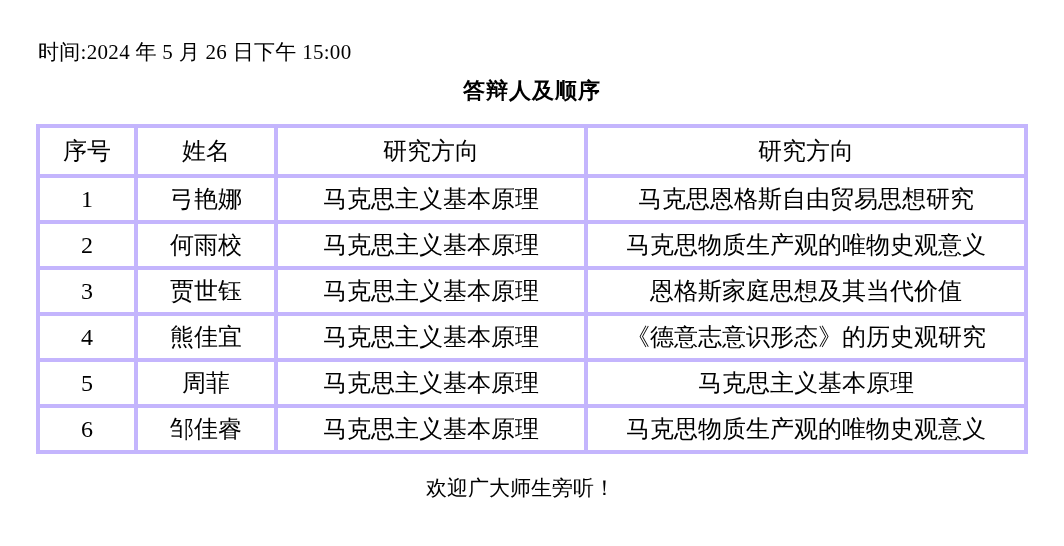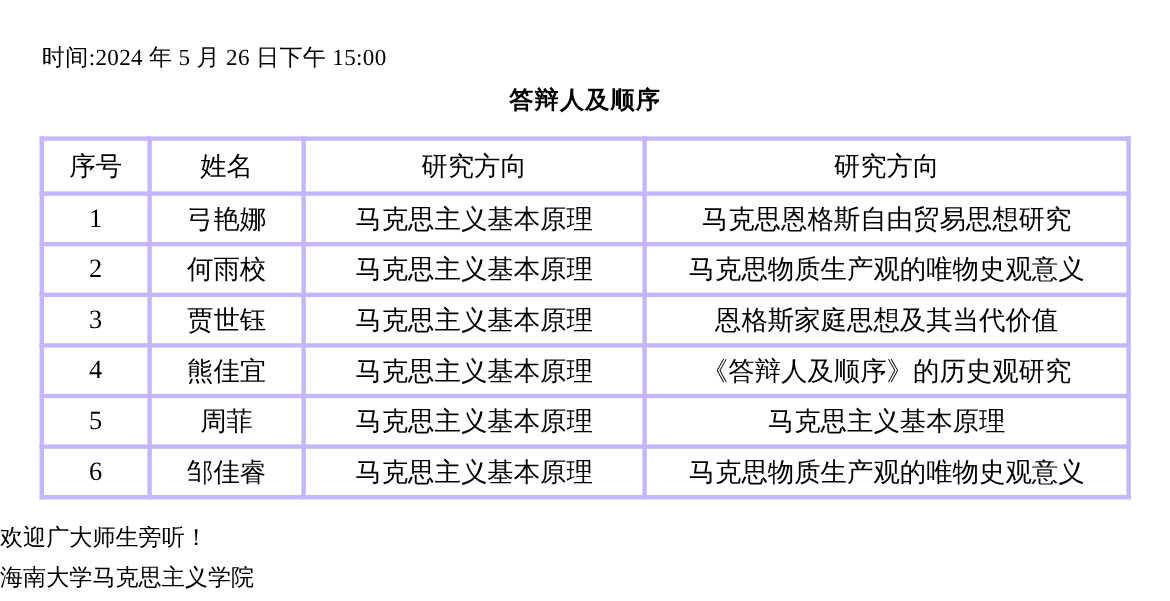--- a/index.html
+++ b/index.html
@@ -67,21 +67,21 @@
   col.c-title { width: 440px; }
 
   .seq-cell { font-size: 19px; }
   .name-cell { font-size: 20px; }
   .field-cell { font-size: 20px; }
   .title-cell { font-size: 20px; }
 
   .footer {
     margin-top: 16px;
     padding-right: 23px;
-    text-align: left;
+    text-align: center;
     font-size: 21px;
     line-height: 1.75;
   }
   .footer div { white-space: nowrap; }
 </style>
 </head>
 <body>
 
 <div class="page">
 
@@ -122,35 +122,34 @@
       <tr>
         <td class="seq-cell">3</td>
         <td class="name-cell">贾世钰</td>
         <td class="field-cell">马克思主义基本原理</td>
         <td class="title-cell">恩格斯家庭思想及其当代价值</td>
       </tr>
       <tr>
         <td class="seq-cell">4</td>
         <td class="name-cell">熊佳宜</td>
         <td class="field-cell">马克思主义基本原理</td>
-        <td class="title-cell">《答辩人及顺序》的历史观研究</td>
+        <td class="title-cell">《德意志意识形态》的历史观研究</td>
       </tr>
       <tr>
         <td class="seq-cell">5</td>
         <td class="name-cell">周菲</td>
         <td class="field-cell">马克思主义基本原理</td>
         <td class="title-cell">马克思主义基本原理</td>
       </tr>
       <tr>
         <td class="seq-cell">6</td>
         <td class="name-cell">邹佳睿</td>
         <td class="field-cell">马克思主义基本原理</td>
         <td class="title-cell">马克思物质生产观的唯物史观意义</td>
       </tr>
     </tbody>
   </table>
 
   <div class="footer">
     <div>欢迎广大师生旁听！</div>
-    <div>海南大学马克思主义学院</div>
   </div>
 
 </div>
 
 </body></html>

